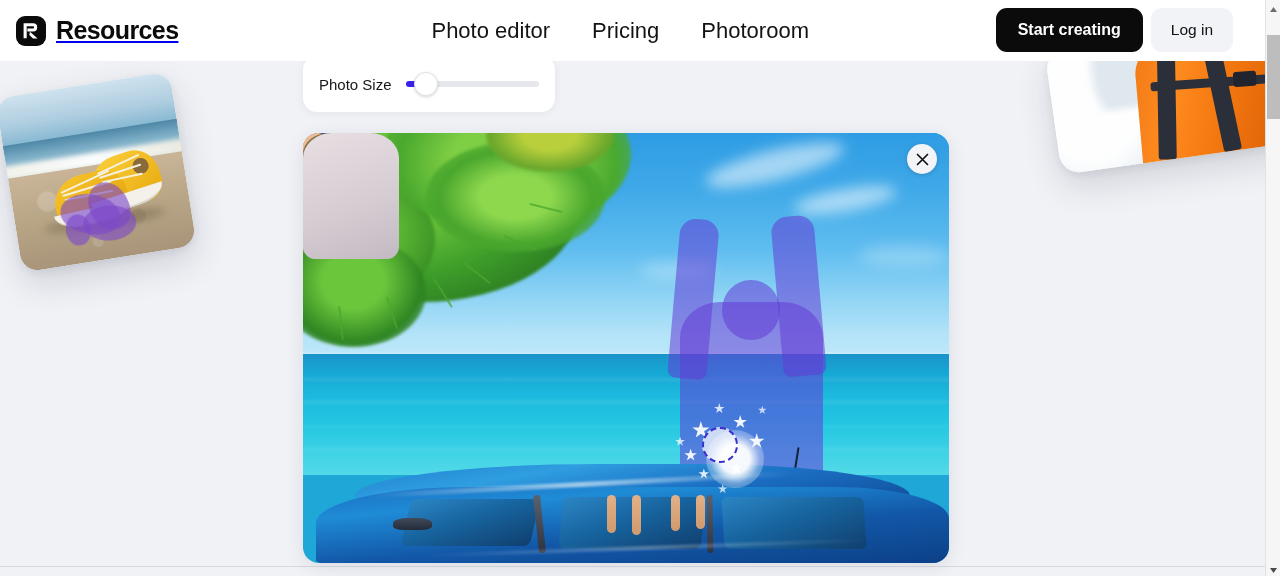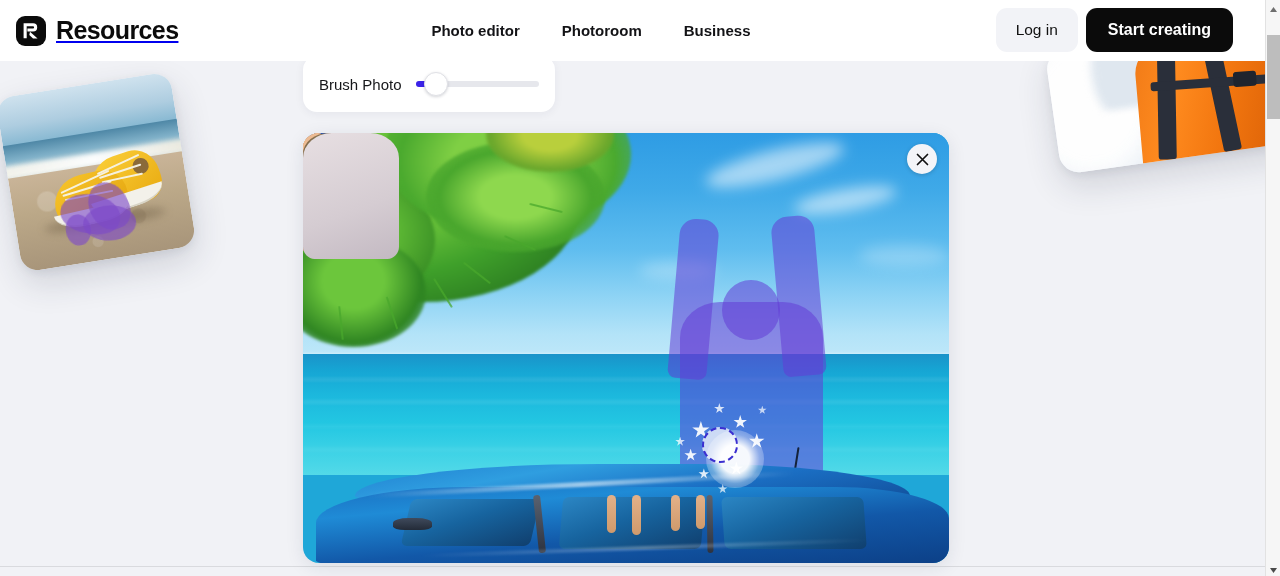--- a/index.html
+++ b/index.html
@@ -105,24 +105,23 @@
   #logo-mark {
     width:30px; height:30px; background:#0b0b0b; border-radius:9px;
     position:relative; flex:none;
   }
   #logo-mark svg { position:absolute; left:5px; top:5px; }
   #brand-name {
     font-size:25px; font-weight:700; color:#0b0b0b; letter-spacing:-.6px;
   }
   #nav { display:flex; align-items:center; gap:0; margin-left:232px; }
   .nav-link {
-    font-size:15px; color:#131316; padding:8px 21px;
+    font-size:22px; color:#131316; padding:8px 21px;
     text-decoration:none; white-space:nowrap; cursor:pointer;
     border-radius:8px;
-    font-weight:bold;
   }
   #header-actions {
     position:absolute; right:47px; top:8px;
     display:flex; align-items:center; gap:8px;
   }
   #login-btn {
     font-size:15.5px; color:#111; background:#f2f3f7;
     border:none; border-radius:11px; padding:0 20px; height:44px;
     cursor:pointer; font-family:inherit; font-weight:400;
   }
@@ -393,21 +392,21 @@
       <div class="hk-red"></div>
       <div class="hk-hair"></div>
       <div class="hk-strap hk-s1"></div>
       <div class="hk-strap hk-s2"></div>
       <div class="hk-strap hk-s3"></div>
       <div class="hk-buckle"></div>
     </div>
   </div>
 
   <div id="brush-panel">
-    <span id="brush-label">Brush Photo</span>
+    <span id="brush-label">Photo Size</span>
     <div id="brush-slider">
       <div id="slider-track"></div>
       <div id="slider-fill"></div>
       <div id="slider-thumb"></div>
     </div>
   </div>
 
   <div id="editor-card">
     <div class="scene">
       <div class="sky"></div>
@@ -567,27 +566,27 @@
         <svg width="20" height="20" viewBox="0 0 20 20">
           <path d="M2.6 2.3 H12.1 a4.1 4.1 0 0 1 0 8.2 H6.4 v-3.0 h5.6 a1.1 1.1 0 0 0 0-2.2 H5.7 v12.0 H2.6 Z" fill="#ffffff"></path>
           <path d="M9.0 10.8 L16.6 17.4 H12.0 L8.3 14.0 Z" fill="#ffffff"></path>
         </svg>
       </span>
       <span id="brand-name">Resources</span>
     </a>
 
     <nav id="nav">
       <a class="nav-link" href="#">Photo editor</a>
+      <a class="nav-link" href="#">Pricing</a>
       <a class="nav-link" href="#">Photoroom</a>
-      <a class="nav-link" href="#">Business</a>
     </nav>
 
     <div id="header-actions">
+      <button id="start-btn">Start creating</button>
       <button id="login-btn">Log in</button>
-      <button id="start-btn">Start creating</button>
     </div>
   </div>
 
   <div id="scrollbar">
     <div class="sb-arrow" id="sb-up">
       <span>
         <svg width="9" height="7" viewBox="0 0 9 7">
             <path d="M4.5 1 L8 6 H1 Z" fill="#6e6e6e"></path>
           </svg>
       </span>

